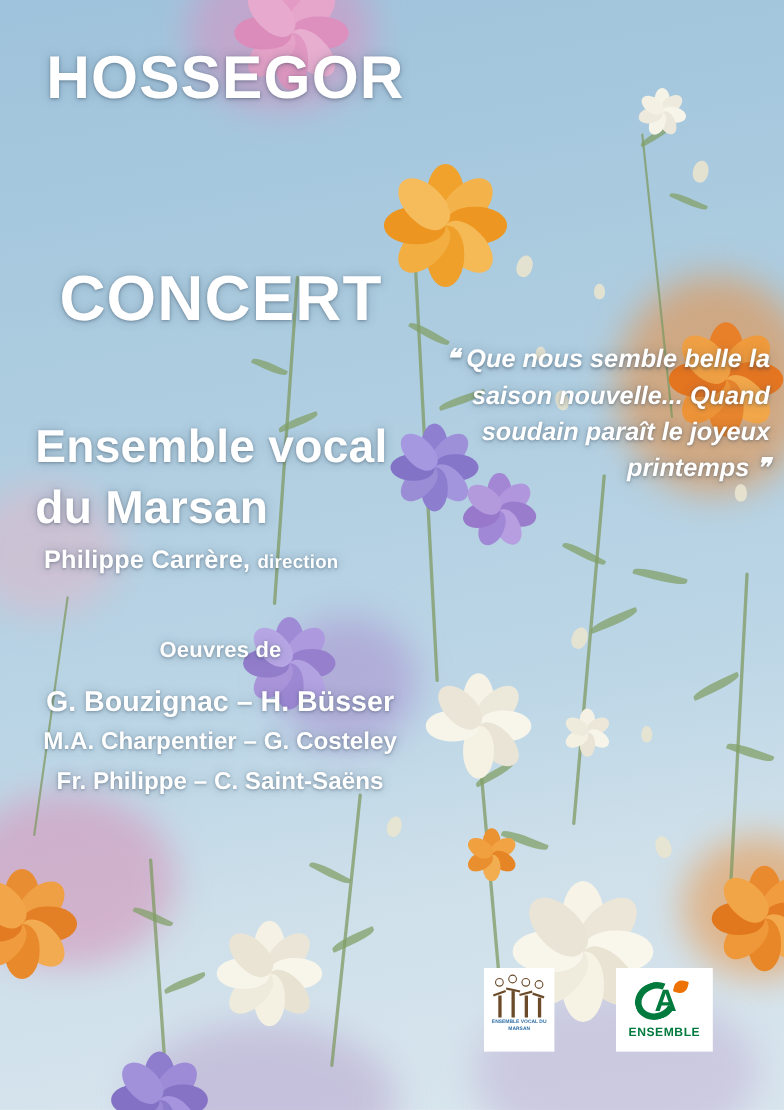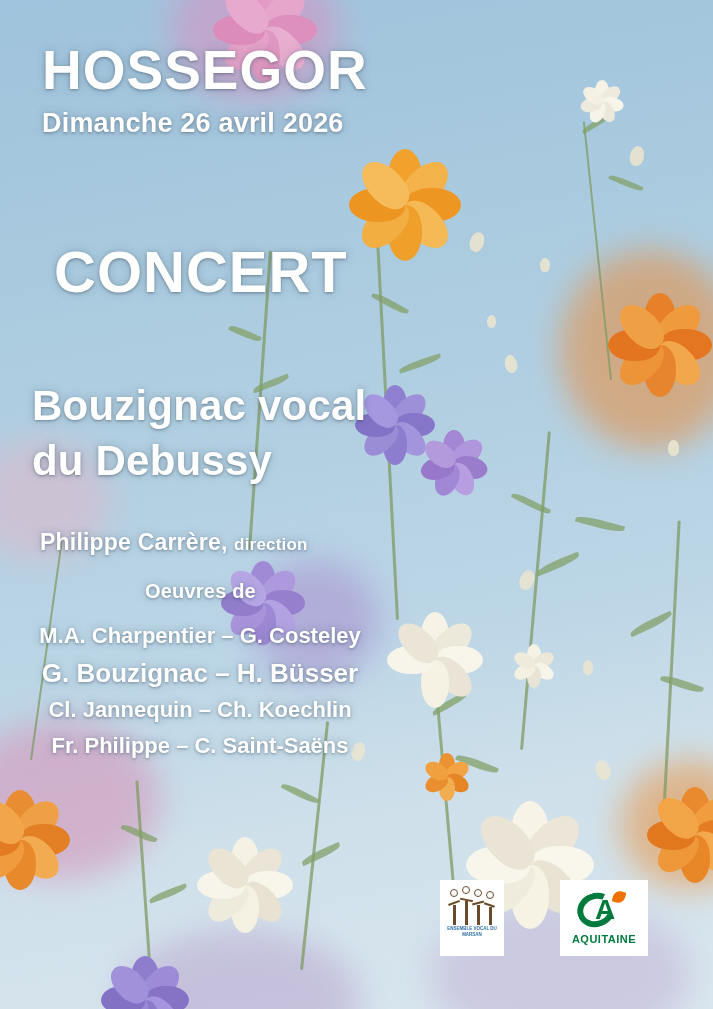--- a/index.html
+++ b/index.html
@@ -108,21 +108,21 @@
     left: 32px; top: 382px;
     font-size: 42px;
     font-weight: bold;
   }
   .ensemble-2 {
     left: 32px; top: 437px;
     font-size: 42px;
     font-weight: bold;
   }
   .conductor {
-    left: 40px; top: 529px;
+    left: 40px; top: 495px;
     font-size: 23px;
     font-weight: bold;
   }
   .conductor .role {
     font-size: 17px;
     font-weight: bold;
   }
   .quote {
     position: absolute;
     left: 385px; top: 310px;
@@ -488,39 +488,38 @@
 
     <div class="bud" style="left:540px; top:258px; width:10px; height:14px;"></div>
     <div class="bud" style="left:487px; top:315px; width:9px;  height:13px;"></div>
     <div class="bud" style="left:668px; top:440px; width:11px; height:16px;"></div>
     <div class="bud" style="left:583px; top:660px; width:10px; height:15px;"></div>
   </div>
 
   <div class="text-layer">
 
     <div class="t city">HOSSEGOR</div>
-    <div class="t date">Dimanche 26 avril 2026</div>
 
     <div class="t concert">CONCERT</div>
 
-    <div class="t ensemble-1">Bouzignac vocal</div>
-    <div class="t ensemble-2">du Debussy</div>
+    <div class="t ensemble-1">Ensemble vocal</div>
+    <div class="t ensemble-2">du Marsan</div>
 
     <div class="t conductor">
       <span>Philippe Carrère,</span>
       <span class="role">direction</span>
     </div>
 
+    <div class="quote">❝ Que nous semble belle la saison nouvelle... Quand soudain paraît le joyeux printemps ❞</div>
 
     <div class="t works-title">Oeuvres de</div>
 
     <div class="works">
+      <div class="line big">G. Bouzignac – H. Büsser</div>
       <div class="line small">M.A. Charpentier – G. Costeley</div>
-      <div class="line big">G. Bouzignac – H. Büsser</div>
-      <div class="line small">Cl. Jannequin – Ch. Koechlin</div>
       <div class="line small">Fr. Philippe – C. Saint-Saëns</div>
     </div>
 
   </div>
 
   <div class="logo-evm">
     <div class="figs">
       <div class="head" style="left:4px;  top:4px;"></div>
       <div class="fig" style="left:7px;  bottom:0;"></div>
       <div class="arm" style="left:2px;  top:17px; width:12px; transform:rotate(-20deg);"></div>
@@ -539,16 +538,16 @@
     </div>
     <div class="evm-text">ENSEMBLE VOCAL DU MARSAN</div>
   </div>
 
   <div class="logo-ca">
     <div class="ca-mark">
       <div class="ca-circle"></div>
       <div class="ca-a">A</div>
       <div class="ca-leaf"></div>
     </div>
-    <div class="ca-label">AQUITAINE</div>
+    <div class="ca-label">ENSEMBLE</div>
   </div>
 
 </div>
 
 </body></html>

